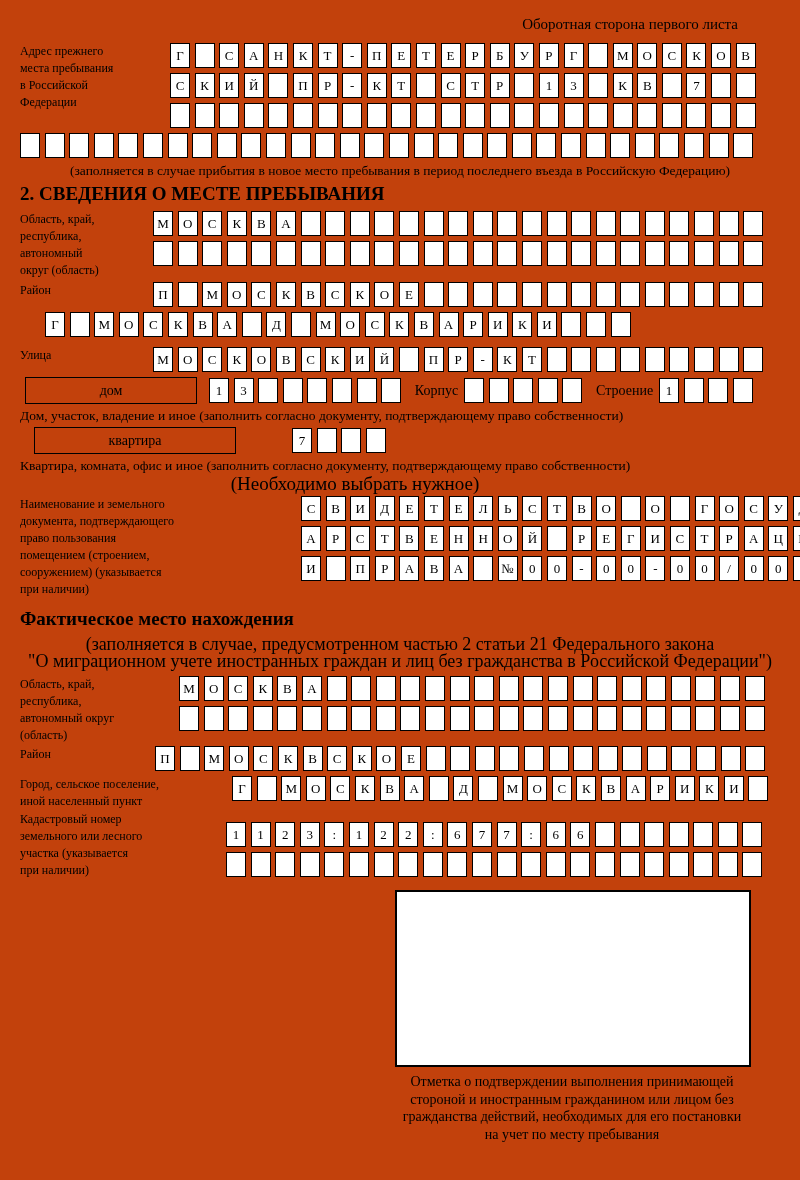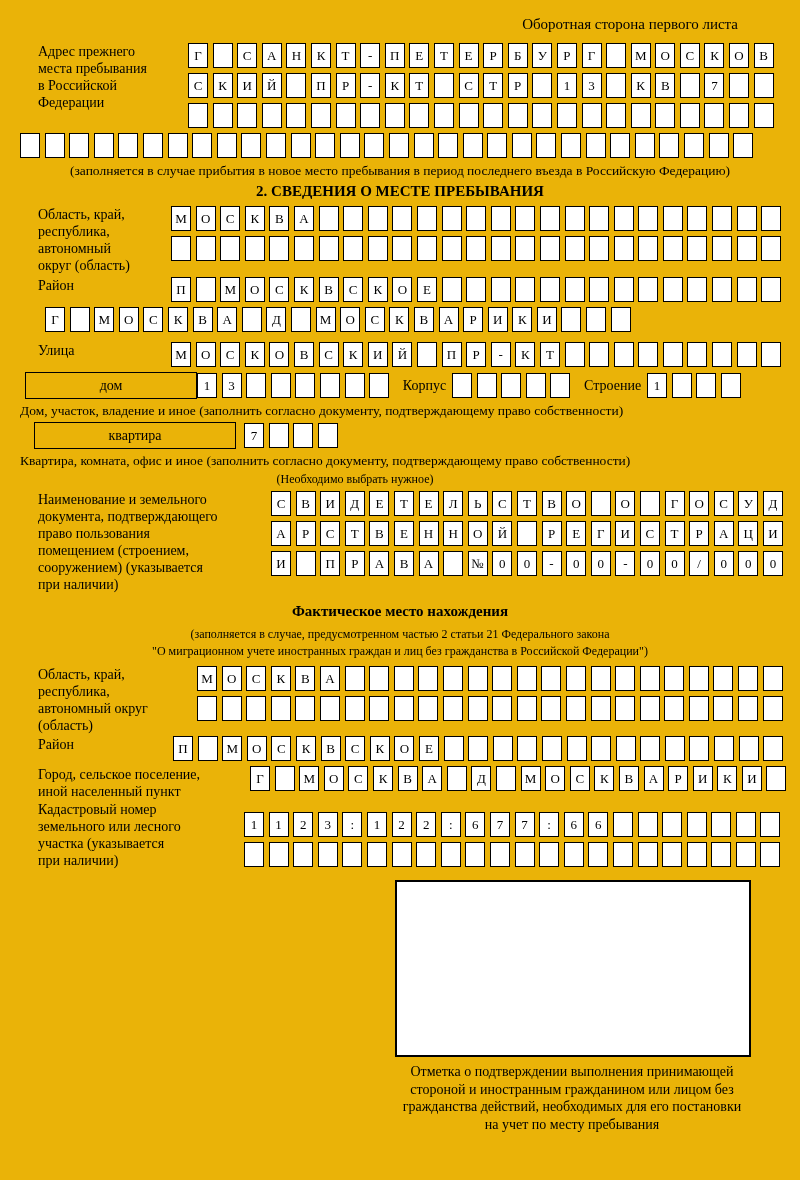--- a/index.html
+++ b/index.html
@@ -1,39 +1,38 @@
 <!DOCTYPE html>
 <html><head>
 <meta charset="utf-8">
 <style>
   html,body{margin:0;padding:0;background:#ffffff;}
   .page{
     position:relative;
     width:800px;height:1180px;
     box-sizing:border-box;
     padding:16px 20px 0 20px;
-    background:#eab308;
+    background:#c2410c;
     color:#000;
     font-family:"Liberation Serif","DejaVu Serif",serif;
     overflow:hidden;
   }
   .hdr-note{
     text-align:right;
     padding-right:42px;
     font-size:15px;
     margin-bottom:10px;
   }
   .field{display:flex;align-items:flex-start;}
   .flabel{
-    font-size:14px;
+    font-size:12px;
     line-height:17px;
     white-space:pre-line;
     box-sizing:border-box;
     padding-right:6px;
-    margin-left:18px;
   }
   .w150{flex:0 0 150px;}
   .w133{flex:0 0 133px;}
   .w233{flex:0 0 233px;}
   .w159{flex:0 0 159px;}
   .w135{flex:0 0 135px;}
   .w200{flex:0 0 200px;}
   .w160{flex:0 0 160px;}
   .rows{flex:1 1 auto;}
   .grid-row{display:flex;margin-bottom:5px;height:25px;}
@@ -46,66 +45,65 @@
     font-size:13px;line-height:1;
     background:#fff;
   }
   .caption{
     font-size:13.5px;
     line-height:16px;
     margin:0 0 2px 0;
   }
   .caption.center{text-align:center;}
   .sec-title{
-    text-align:center;
     font-weight:bold;
-    font-size:15px;
+    font-size:19px;
     margin:4px 0 6px 0;
   }
   .fact-caption{
     text-align:center;
-    font-size:12px;
+    font-size:18px;
     line-height:17px;
     white-space:pre-line;
     margin-bottom:6px;
   }
-  .mt3{margin-top:3px;}
+  .mt3{margin-top:3px;gap:48px;}
   .mt5{margin-top:5px;}
   .minh71{min-height:71px;}
   .minh70{min-height:70px;}
   .minh35{min-height:35px;}
   .ml25{margin-left:25px;}
   .ml12{margin-left:12px;}
   .ml46{margin-left:46px;}
   .kad-rows{margin-top:11px;}
   .inline-row{display:flex;align-items:center;margin-bottom:4px;}
   .named-box{
     box-sizing:border-box;
     border:1.7px solid #000;
     height:27px;
     display:inline-flex;align-items:center;justify-content:center;
     font-size:14px;
   }
-  .dom-box{width:172px;margin-left:5px;}
+  .dom-box{width:172px;margin-left:5px;margin-right:12px;}
   .kv-box{width:202px;margin-left:14px;margin-right:8px;}
   .small-lbl{font-size:14px;margin:0 6px 0 9px;white-space:nowrap;}
   .mesto-row{display:flex;align-items:center;margin-top:4px;height:27px;}
   .mesto-lbl{font-size:14.5px;white-space:nowrap;}
   .chk{
     flex:0 0 21px;width:21px;height:25px;
     box-sizing:border-box;border:1.7px solid #000;
     display:inline-flex;align-items:center;justify-content:center;
     font-size:14px;
   }
   .chk.c1{margin-left:10px;}
   .opt{font-size:14.5px;margin:0 14px 0 10px;white-space:nowrap;}
   .hint{
     width:330px;margin-left:170px;
     text-align:center;
-    font-size:12px;line-height:16px;
+    font-size:19px;line-height:16px;
     margin-bottom:4px;
   }
   .stamp-box{
     box-sizing:border-box;
     margin:8px 0 6px 375px;
     width:356px;height:177px;
     border:2px solid #000;
     background:#fff;
   }
   .stamp-caption{

